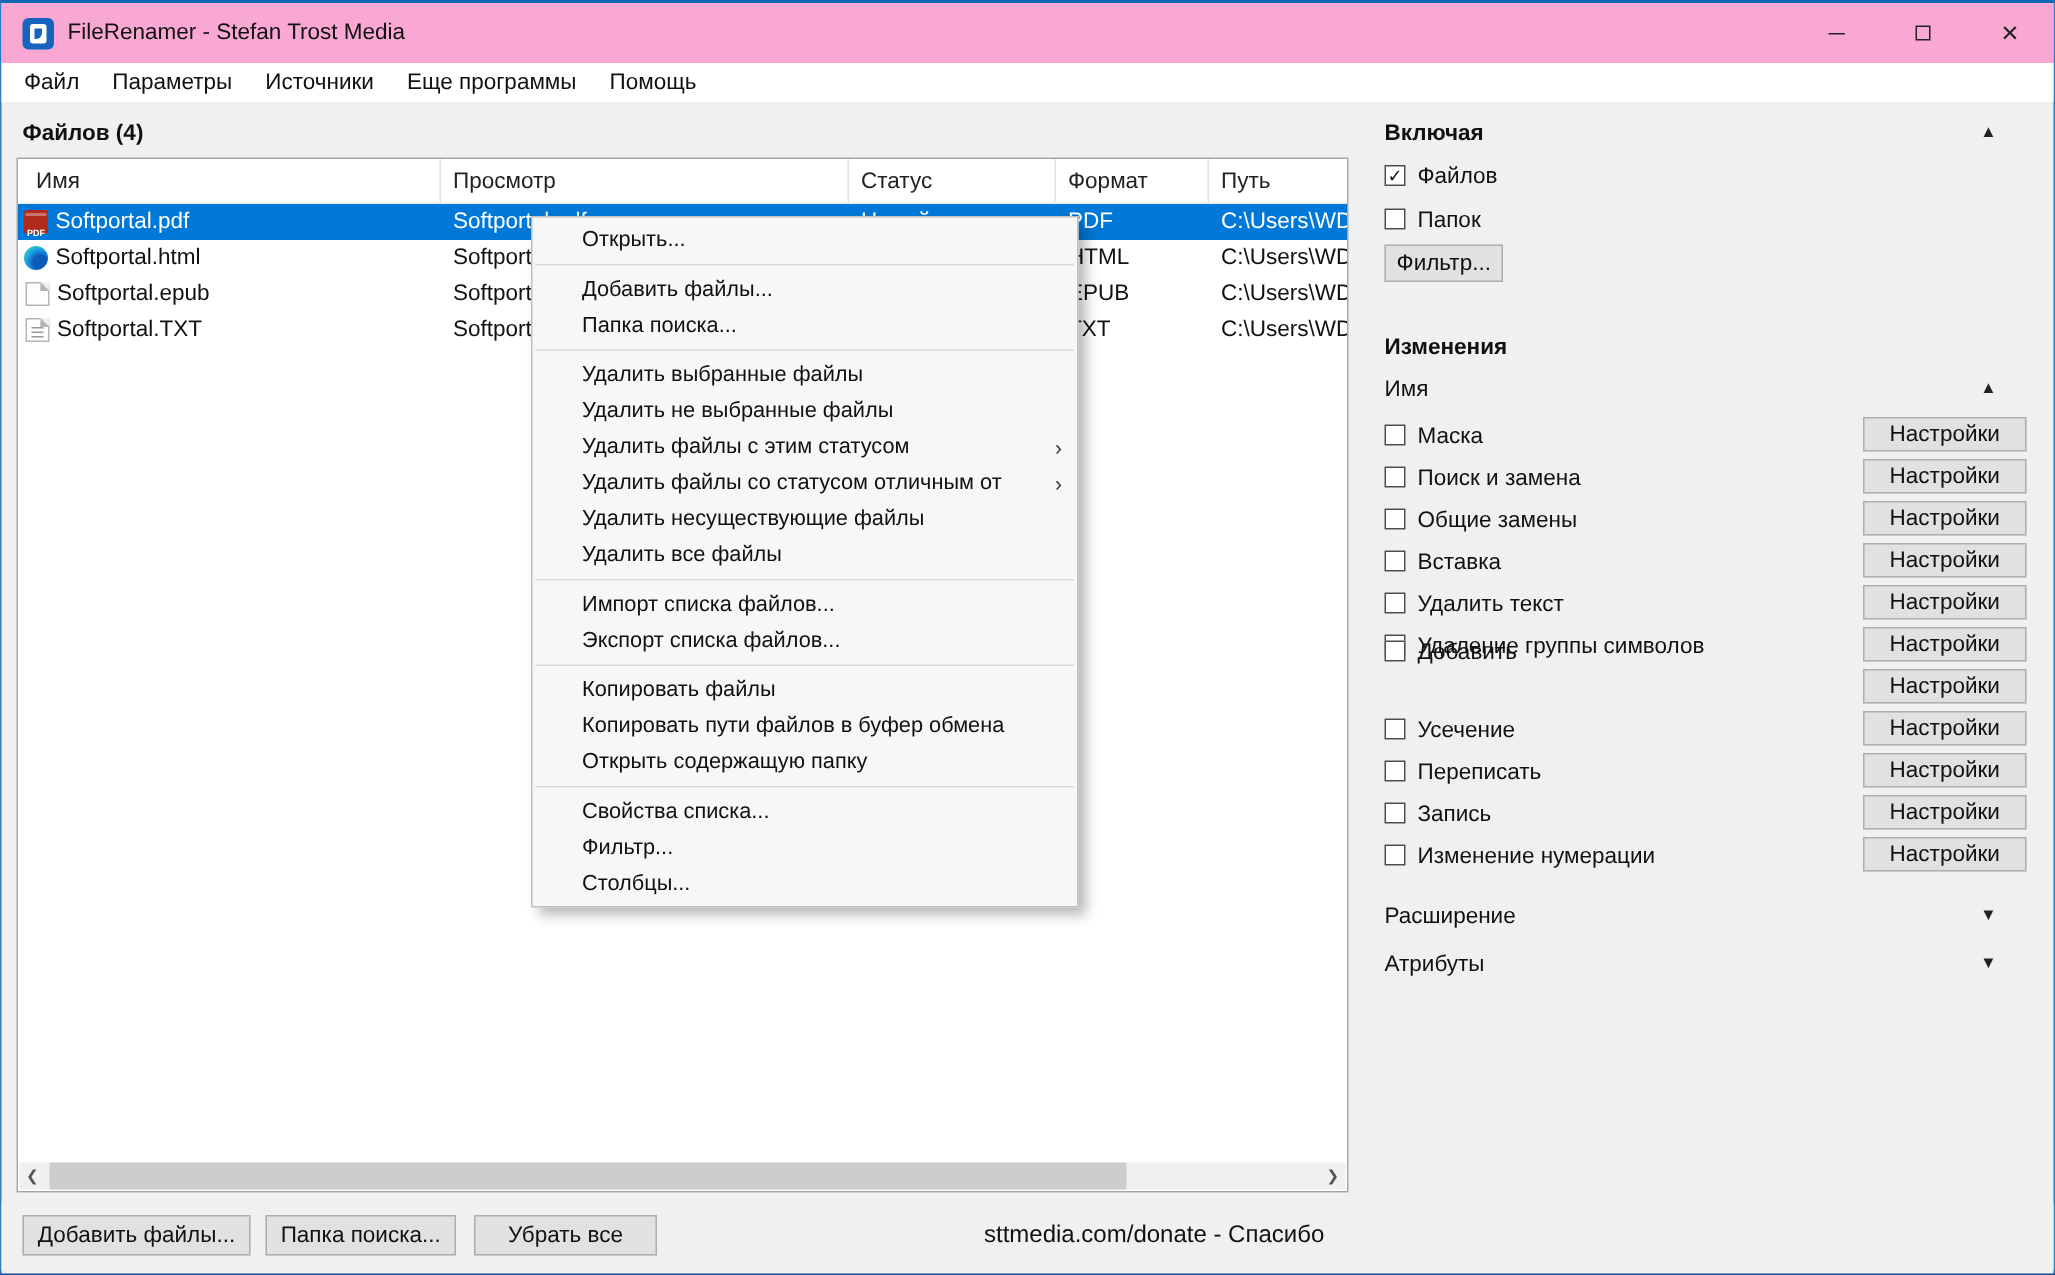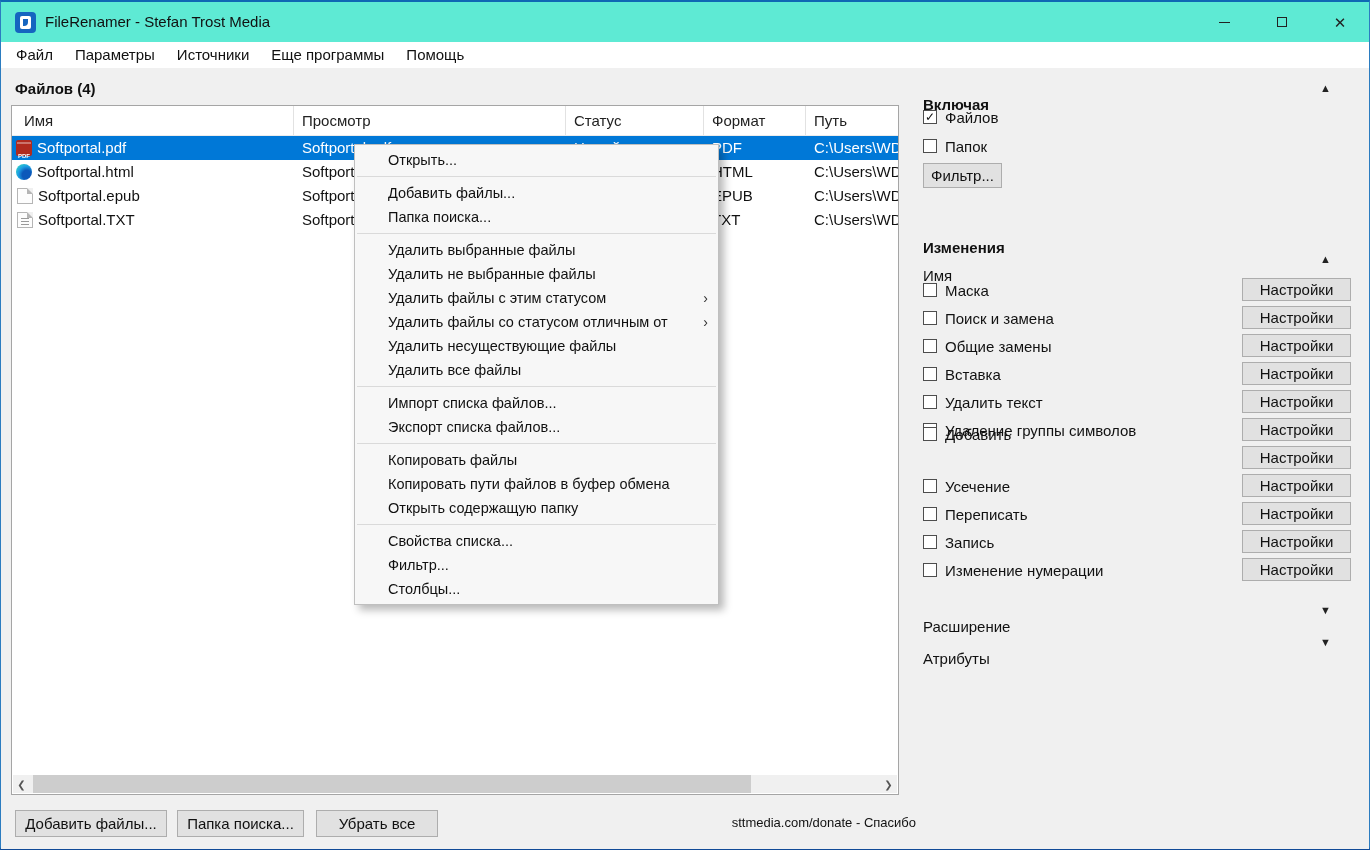--- a/index.html
+++ b/index.html
@@ -2,21 +2,21 @@
 <html><head>
 <meta charset="utf-8">
 <style>
   * { margin:0; padding:0; box-sizing:border-box; }
   html,body { width:1370px; height:850px; font-family:"Liberation Sans", sans-serif; background:#ffffff; overflow:hidden; }
   .window { position:relative; width:1370px; height:850px;
     border-top:2px solid #0f68b4; border-left:1px solid #2b7cc0; border-right:1px solid #2b7cc0; border-bottom:3px solid #114a97;
     background:#f0f0f0; }
 
   
-  .titlebar { position:absolute; left:0; top:0; width:100%; height:40px; background:#5eead4; }
+  .titlebar { position:absolute; left:0; top:0; width:100%; height:40px; background:#f9a8d4; }
   .app-icon { position:absolute; left:14px; top:10px; width:21px; height:21px; background:#1565c0; border-radius:4px; }
   .app-icon::before { content:""; position:absolute; left:5px; top:4px; width:11px; height:13px; background:#ffffff; border-radius:2px; }
   .app-icon::after { content:""; position:absolute; left:8px; top:7px; width:5px; height:7px; background:#1565c0; border-radius:0 0 4px 0; }
   .win-title { position:absolute; left:44px; top:11px; font-size:15px; color:#111; white-space:nowrap; }
   .win-controls { position:absolute; right:0; top:0; height:40px; display:flex; }
   .wc { width:58px; height:40px; display:flex; align-items:center; justify-content:center; color:#222; }
   .glyph-min { width:11px; height:1px; background:#222; display:block; }
   .glyph-max { width:10px; height:10px; border:1px solid #222; display:block; }
   .glyph-close { font-size:15px; font-weight:300; line-height:1; }
 
@@ -56,37 +56,37 @@
 
   
   .ctxmenu { position:absolute; left:353px; top:142px; width:365px; background:#f7f7f7; border:1px solid #bfbfbf;
     box-shadow:5px 5px 8px rgba(0,0,0,.28); padding:3px 0; z-index:50; }
   .cm-item { position:relative; height:24px; line-height:24px; padding-left:33px; padding-right:20px; font-size:14.5px; color:#111; white-space:nowrap; }
   .cm-arrow { position:absolute; right:10px; top:0; font-size:14px; color:#333; }
   .cm-sep { height:1px; background:#dadada; margin:4px 2px; }
 
   
   .sidebar { position:absolute; left:922px; top:0; width:430px; height:100%; }
-  .sb-abs { position:absolute; left:0; white-space:nowrap;margin-top:16px; }
+  .sb-abs { position:absolute; left:0; white-space:nowrap; }
   .sb-head { font-size:15px; font-weight:bold; color:#111; }
   .sb-sec { font-size:15px; color:#111; }
   .sb-arrow { position:absolute; right:22px; font-size:11px; color:#222; }
   .cbrow { position:absolute; left:0; display:flex; align-items:center; gap:8px; font-size:15px; color:#111; height:20px; }
   .cbox { width:14px; height:14px; background:#fff; border:1px solid #4d4d4d; display:flex; align-items:center; justify-content:center; font-size:12px; color:#111; flex:0 0 14px; }
   .btn { background:#e1e1e1; border:1px solid #adadad; font-size:15px; color:#111; text-align:center; font-family:"Liberation Sans",sans-serif; }
   .filter-btn { position:absolute; left:0; top:161px; width:79px; height:25px; line-height:23px; }
   .settings-btn { position:absolute; right:2px; width:109px; height:23px; line-height:21px; }
 
   
   .bottombar { position:absolute; left:0; top:800px; width:100%; height:47px; background:#f0f0f0; }
   .bb-btn { position:absolute; top:8px; height:27px; line-height:25px; }
   .bb-add { left:14px; width:152px; }
   .bb-folder { left:176px; width:127px; }
   .bb-clear { left:315px; width:122px; }
-  .bb-status { position:absolute; left:655px; top:13px; width:260px; text-align:right; font-size:13px; color:#111; white-space:nowrap; }
+  .bb-status { position:absolute; left:655px; top:13px; width:260px; text-align:left; font-size:16px; color:#111; white-space:nowrap; }
   .bb-apply { position:absolute; right:13px; top:8px; width:185px; height:27px; line-height:25px; }
 </style>
 </head>
 <body>
 
 <div class="window">
 
   <div class="titlebar">
     <span class="app-icon"></span>
     <span class="win-title">FileRenamer - Stefan Trost Media</span>

